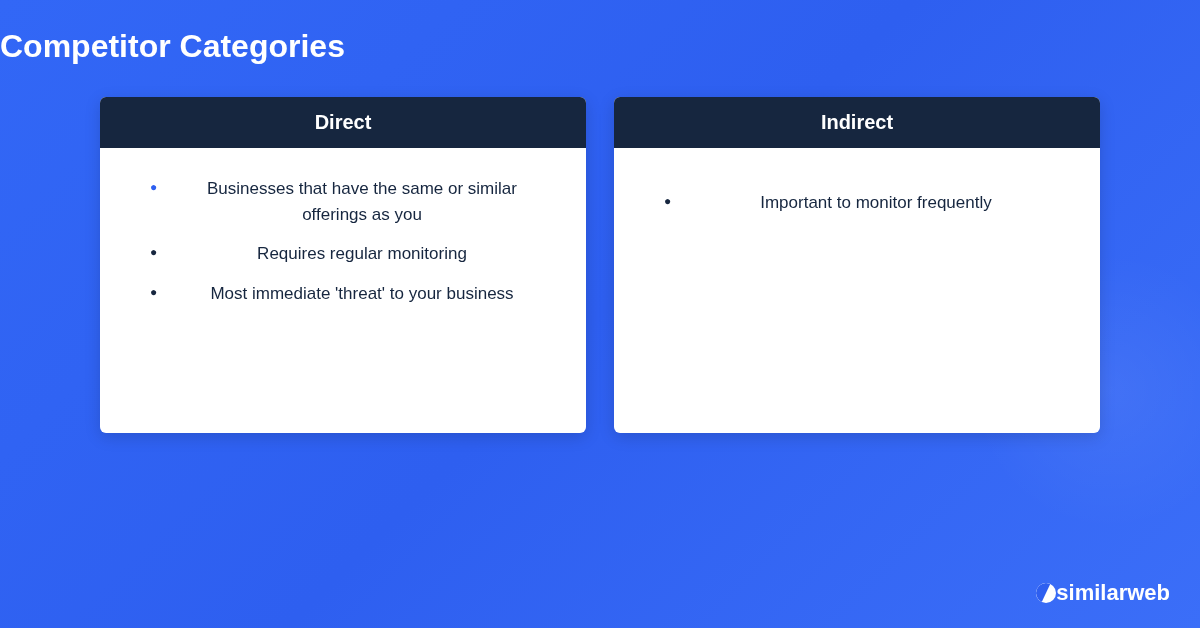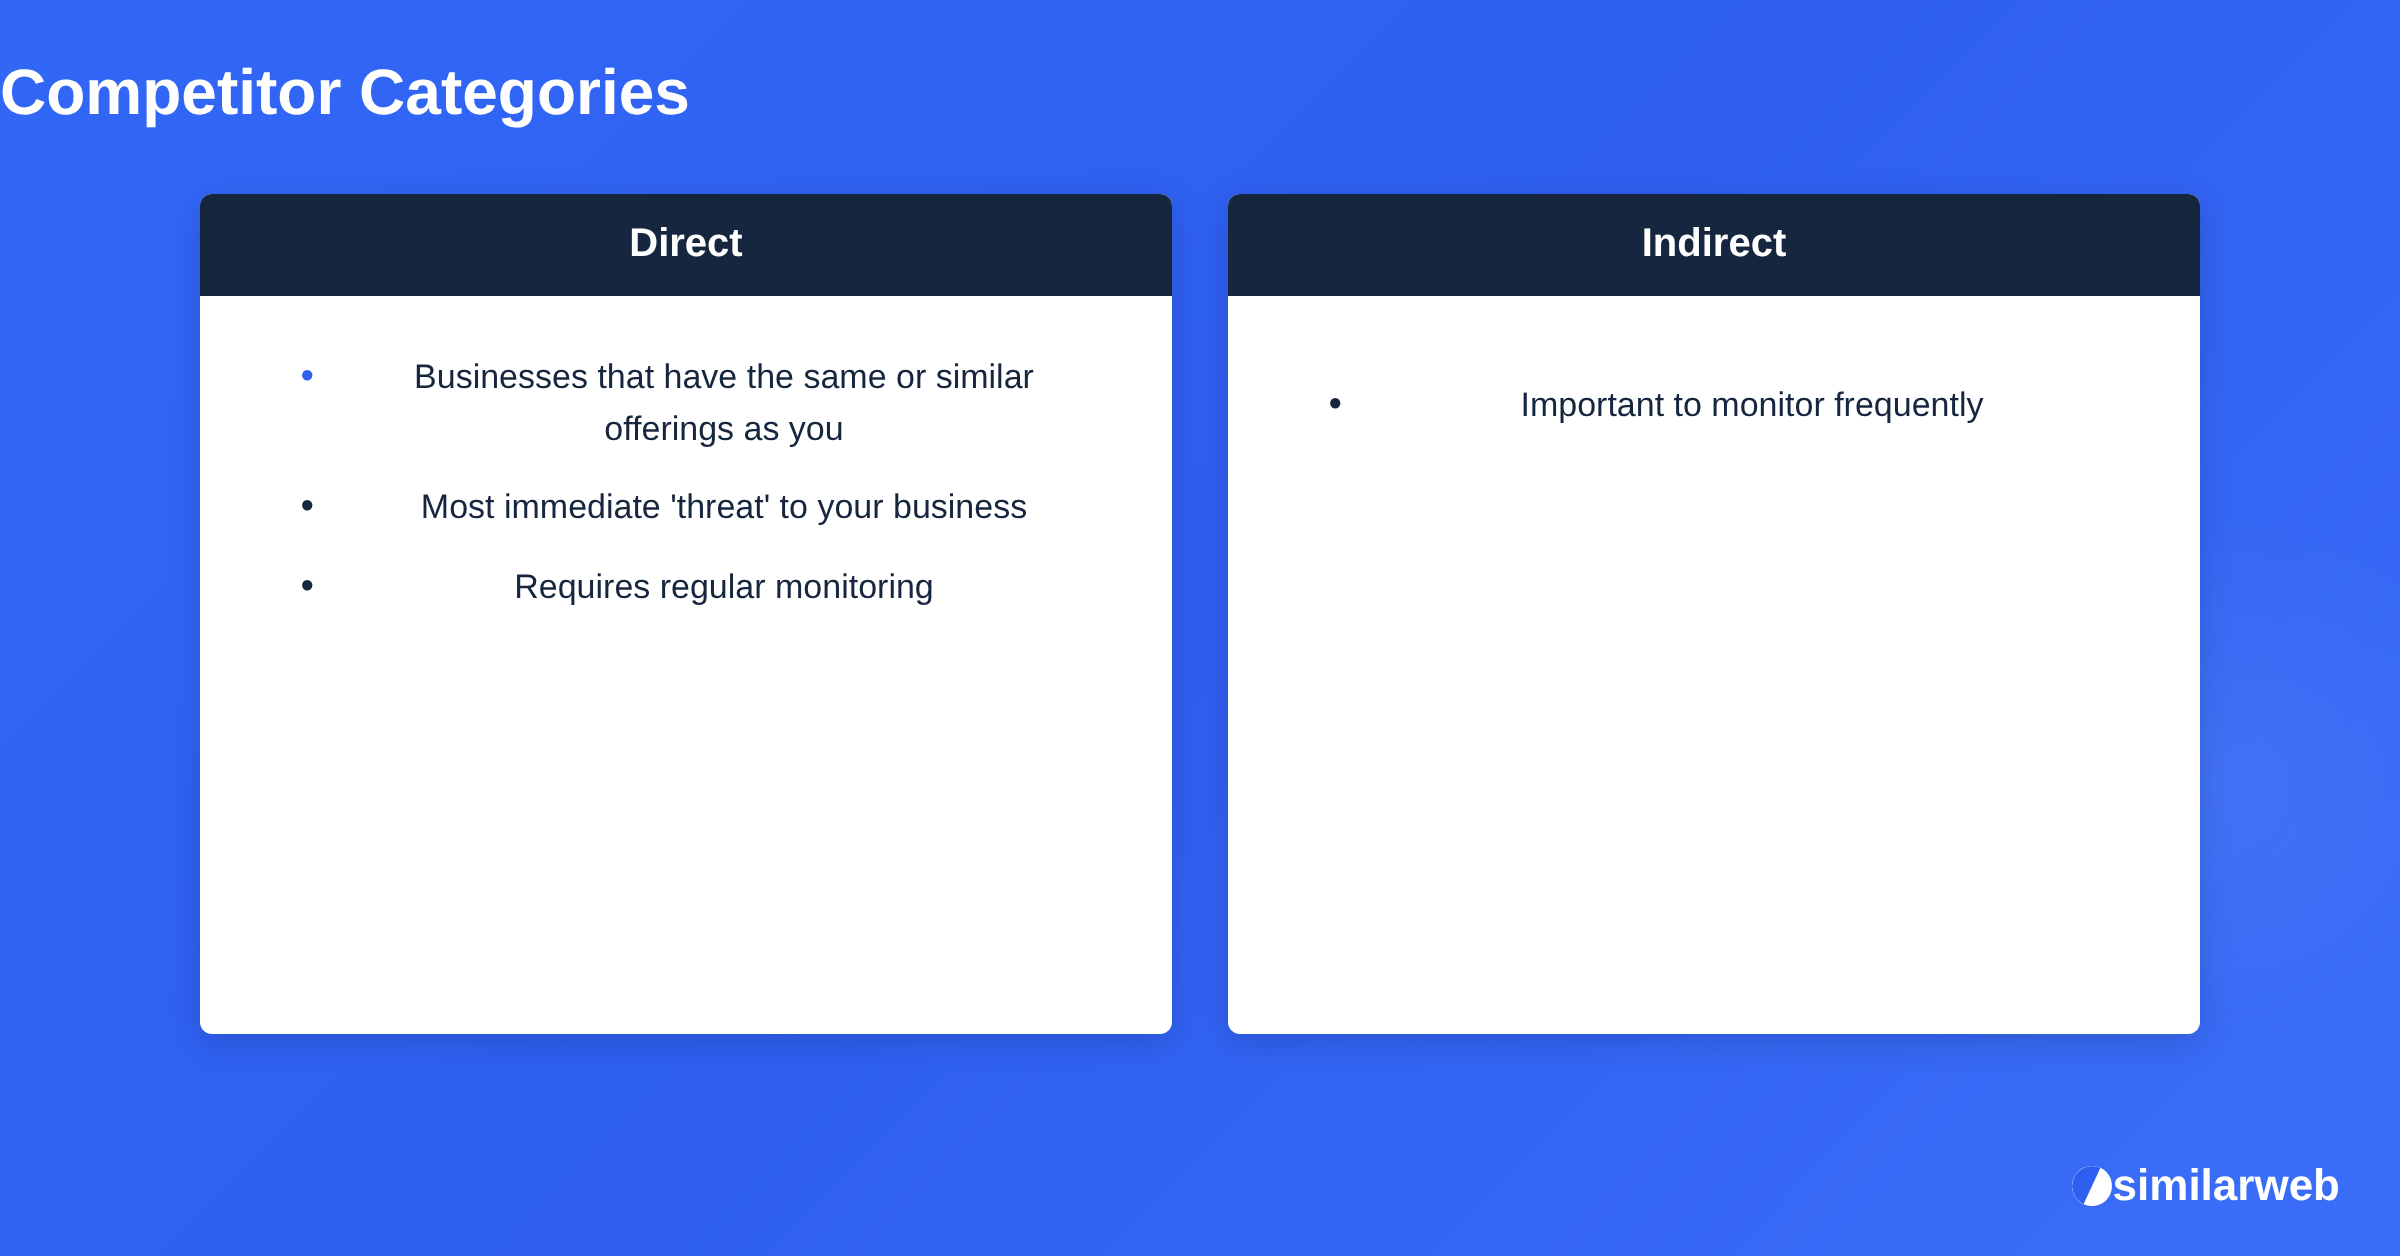--- a/index.html
+++ b/index.html
@@ -35,21 +35,21 @@
     .cards-container {
       display: flex;
       justify-content: center;
       gap: 28px;
       padding: 0 100px;
     }
     .card {
       background: #ffffff;
       border-radius: 6px;
       width: 486px;
-      height: 420px;
+      height: 336px;
       overflow: hidden;
       box-shadow: 0 4px 16px rgba(0,0,0,0.15);
     }
     .card-header {
       background: #16263f;
       color: #ffffff;
       text-align: center;
       padding: 14px 0;
       font-size: 20px;
       font-weight: 600;
@@ -123,22 +123,22 @@
 <div class="bg-shape"></div>
 
 <h1 class="title">Competitor Categories</h1>
 
 <div class="cards-container">
   <div class="card">
     <div class="card-header">Direct</div>
     <div class="card-body">
       <ul class="bullet-list">
         <li class="blue-bullet">Businesses that have the same or similar offerings as you</li>
+        <li class="dark-bullet">Requires regular monitoring</li>
         <li class="dark-bullet">Most immediate 'threat' to your business</li>
-        <li class="dark-bullet">Requires regular monitoring</li>
       </ul>
     </div>
   </div>
 
   <div class="card">
     <div class="card-header">Indirect</div>
     <div class="card-body">
       <ul class="bullet-list">
         <div class="spacer"></div>
         <li class="dark-bullet">Important to monitor frequently</li>

